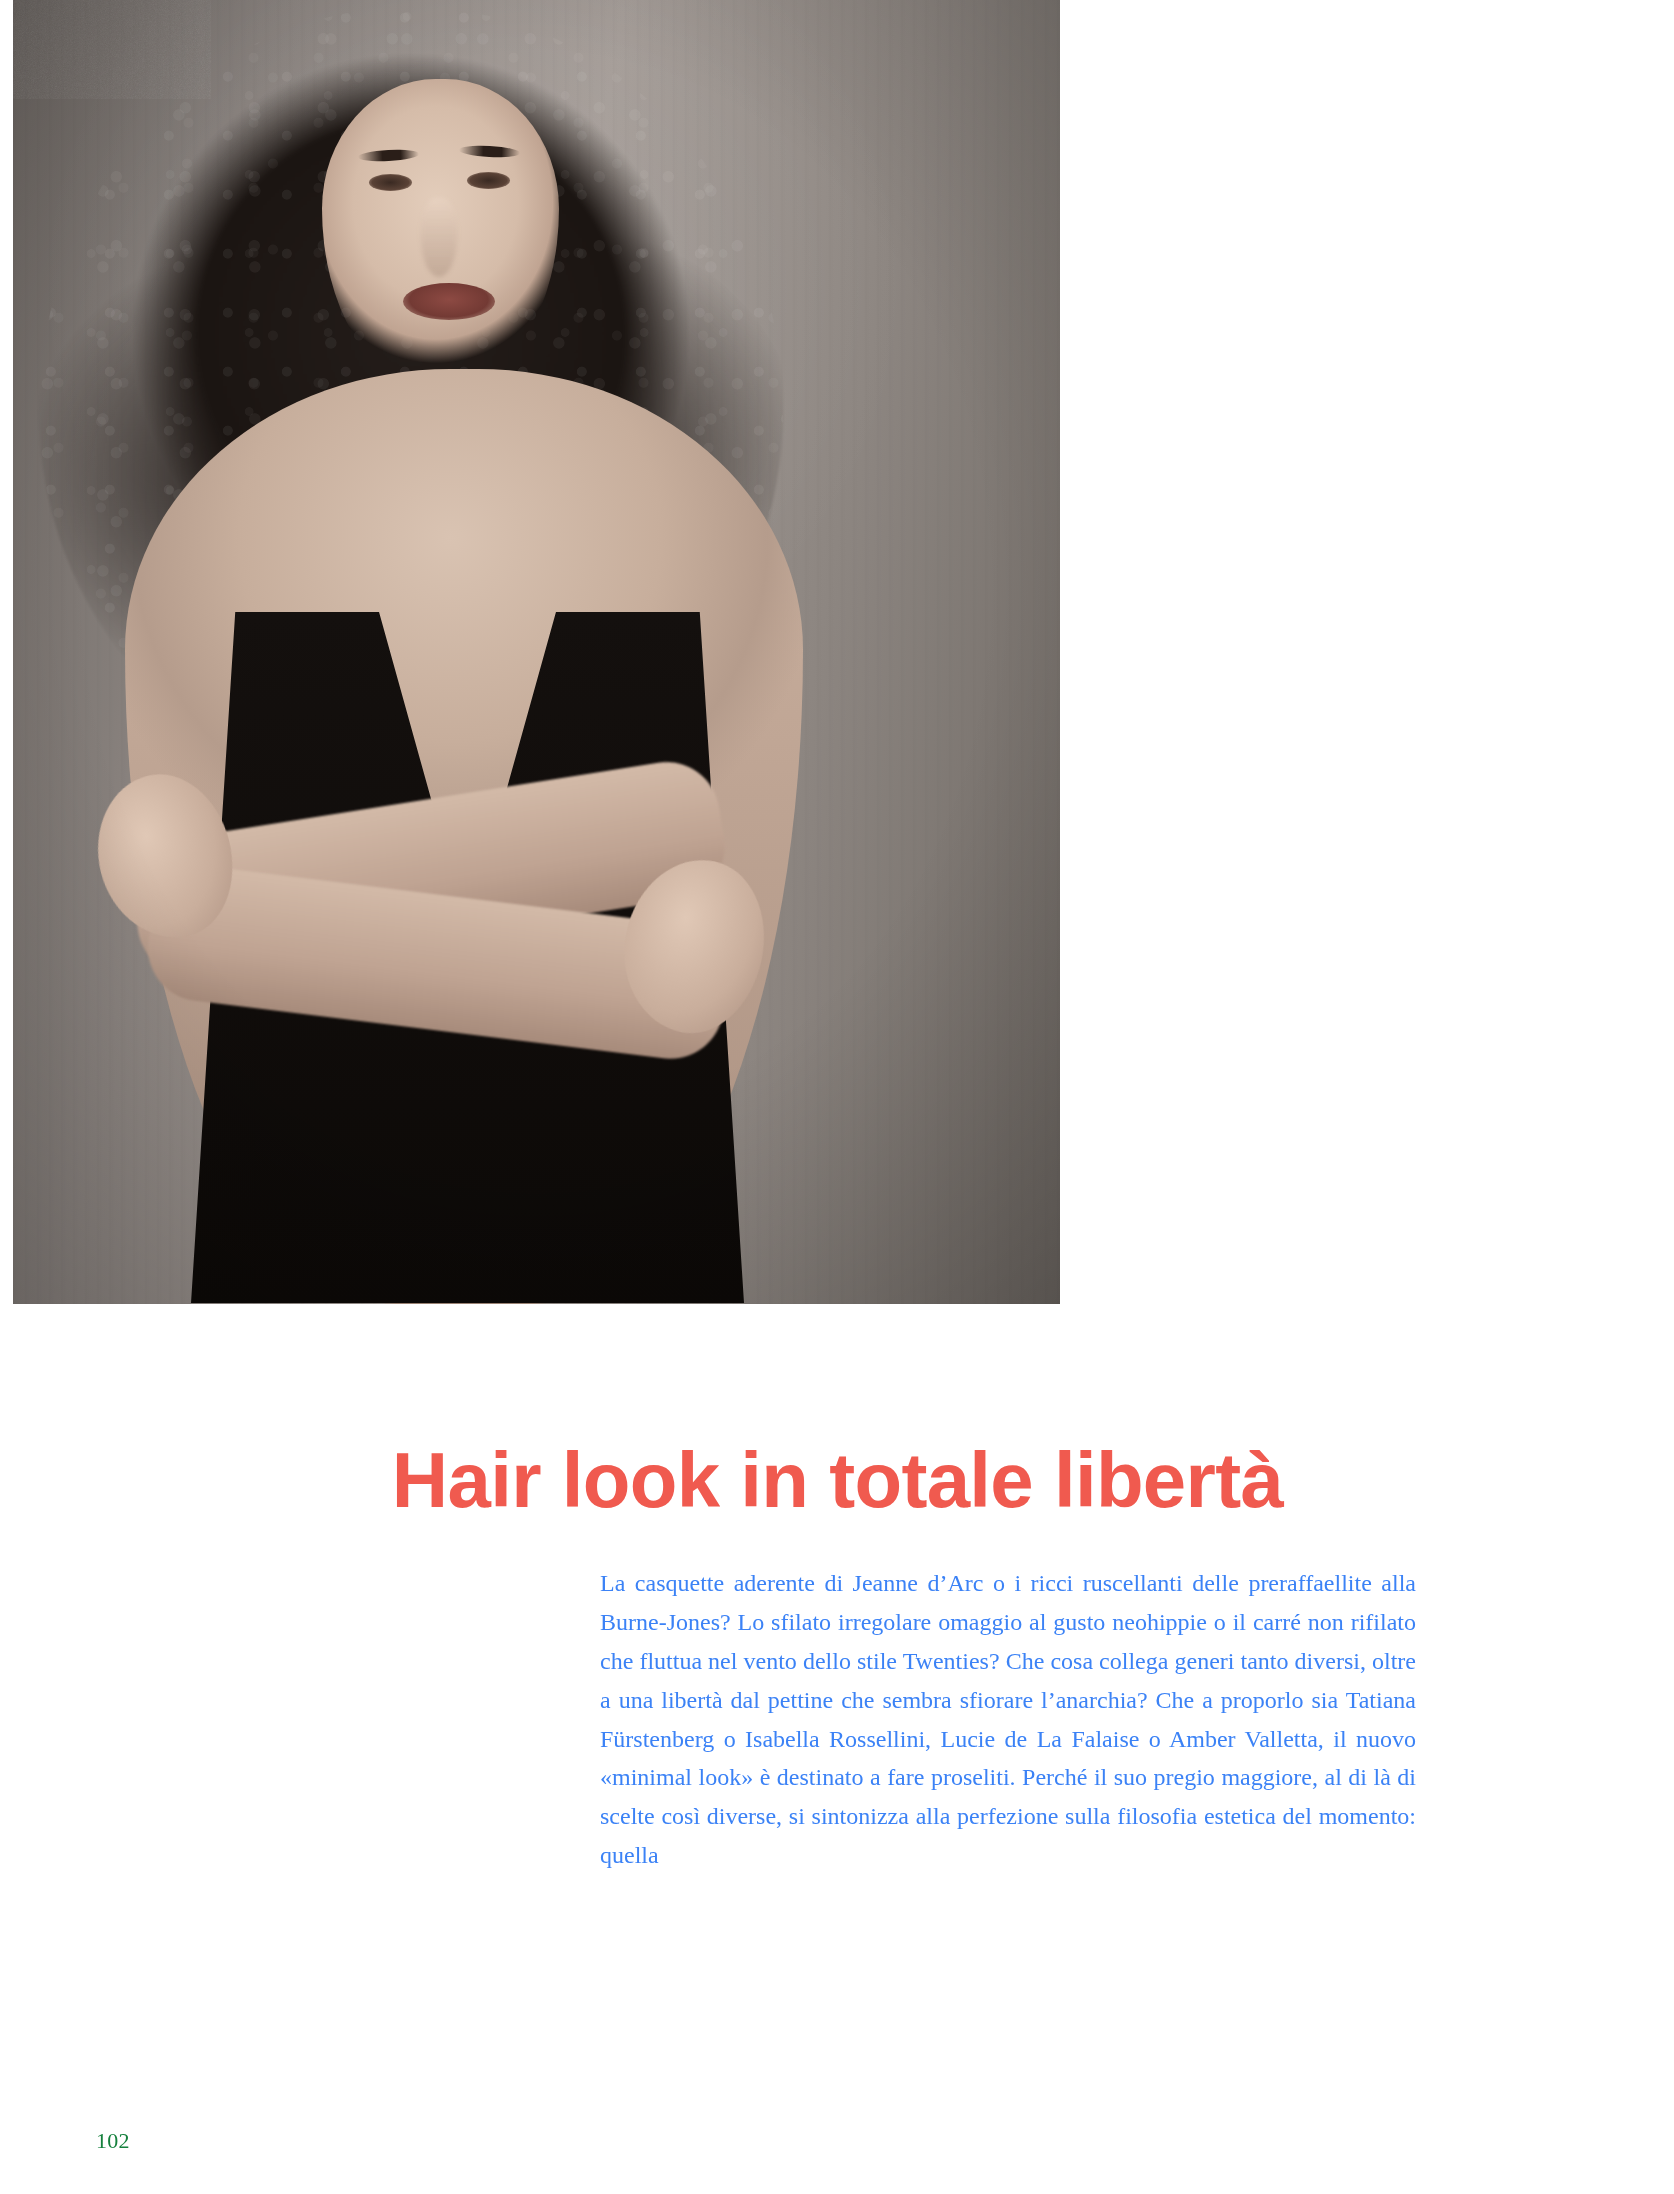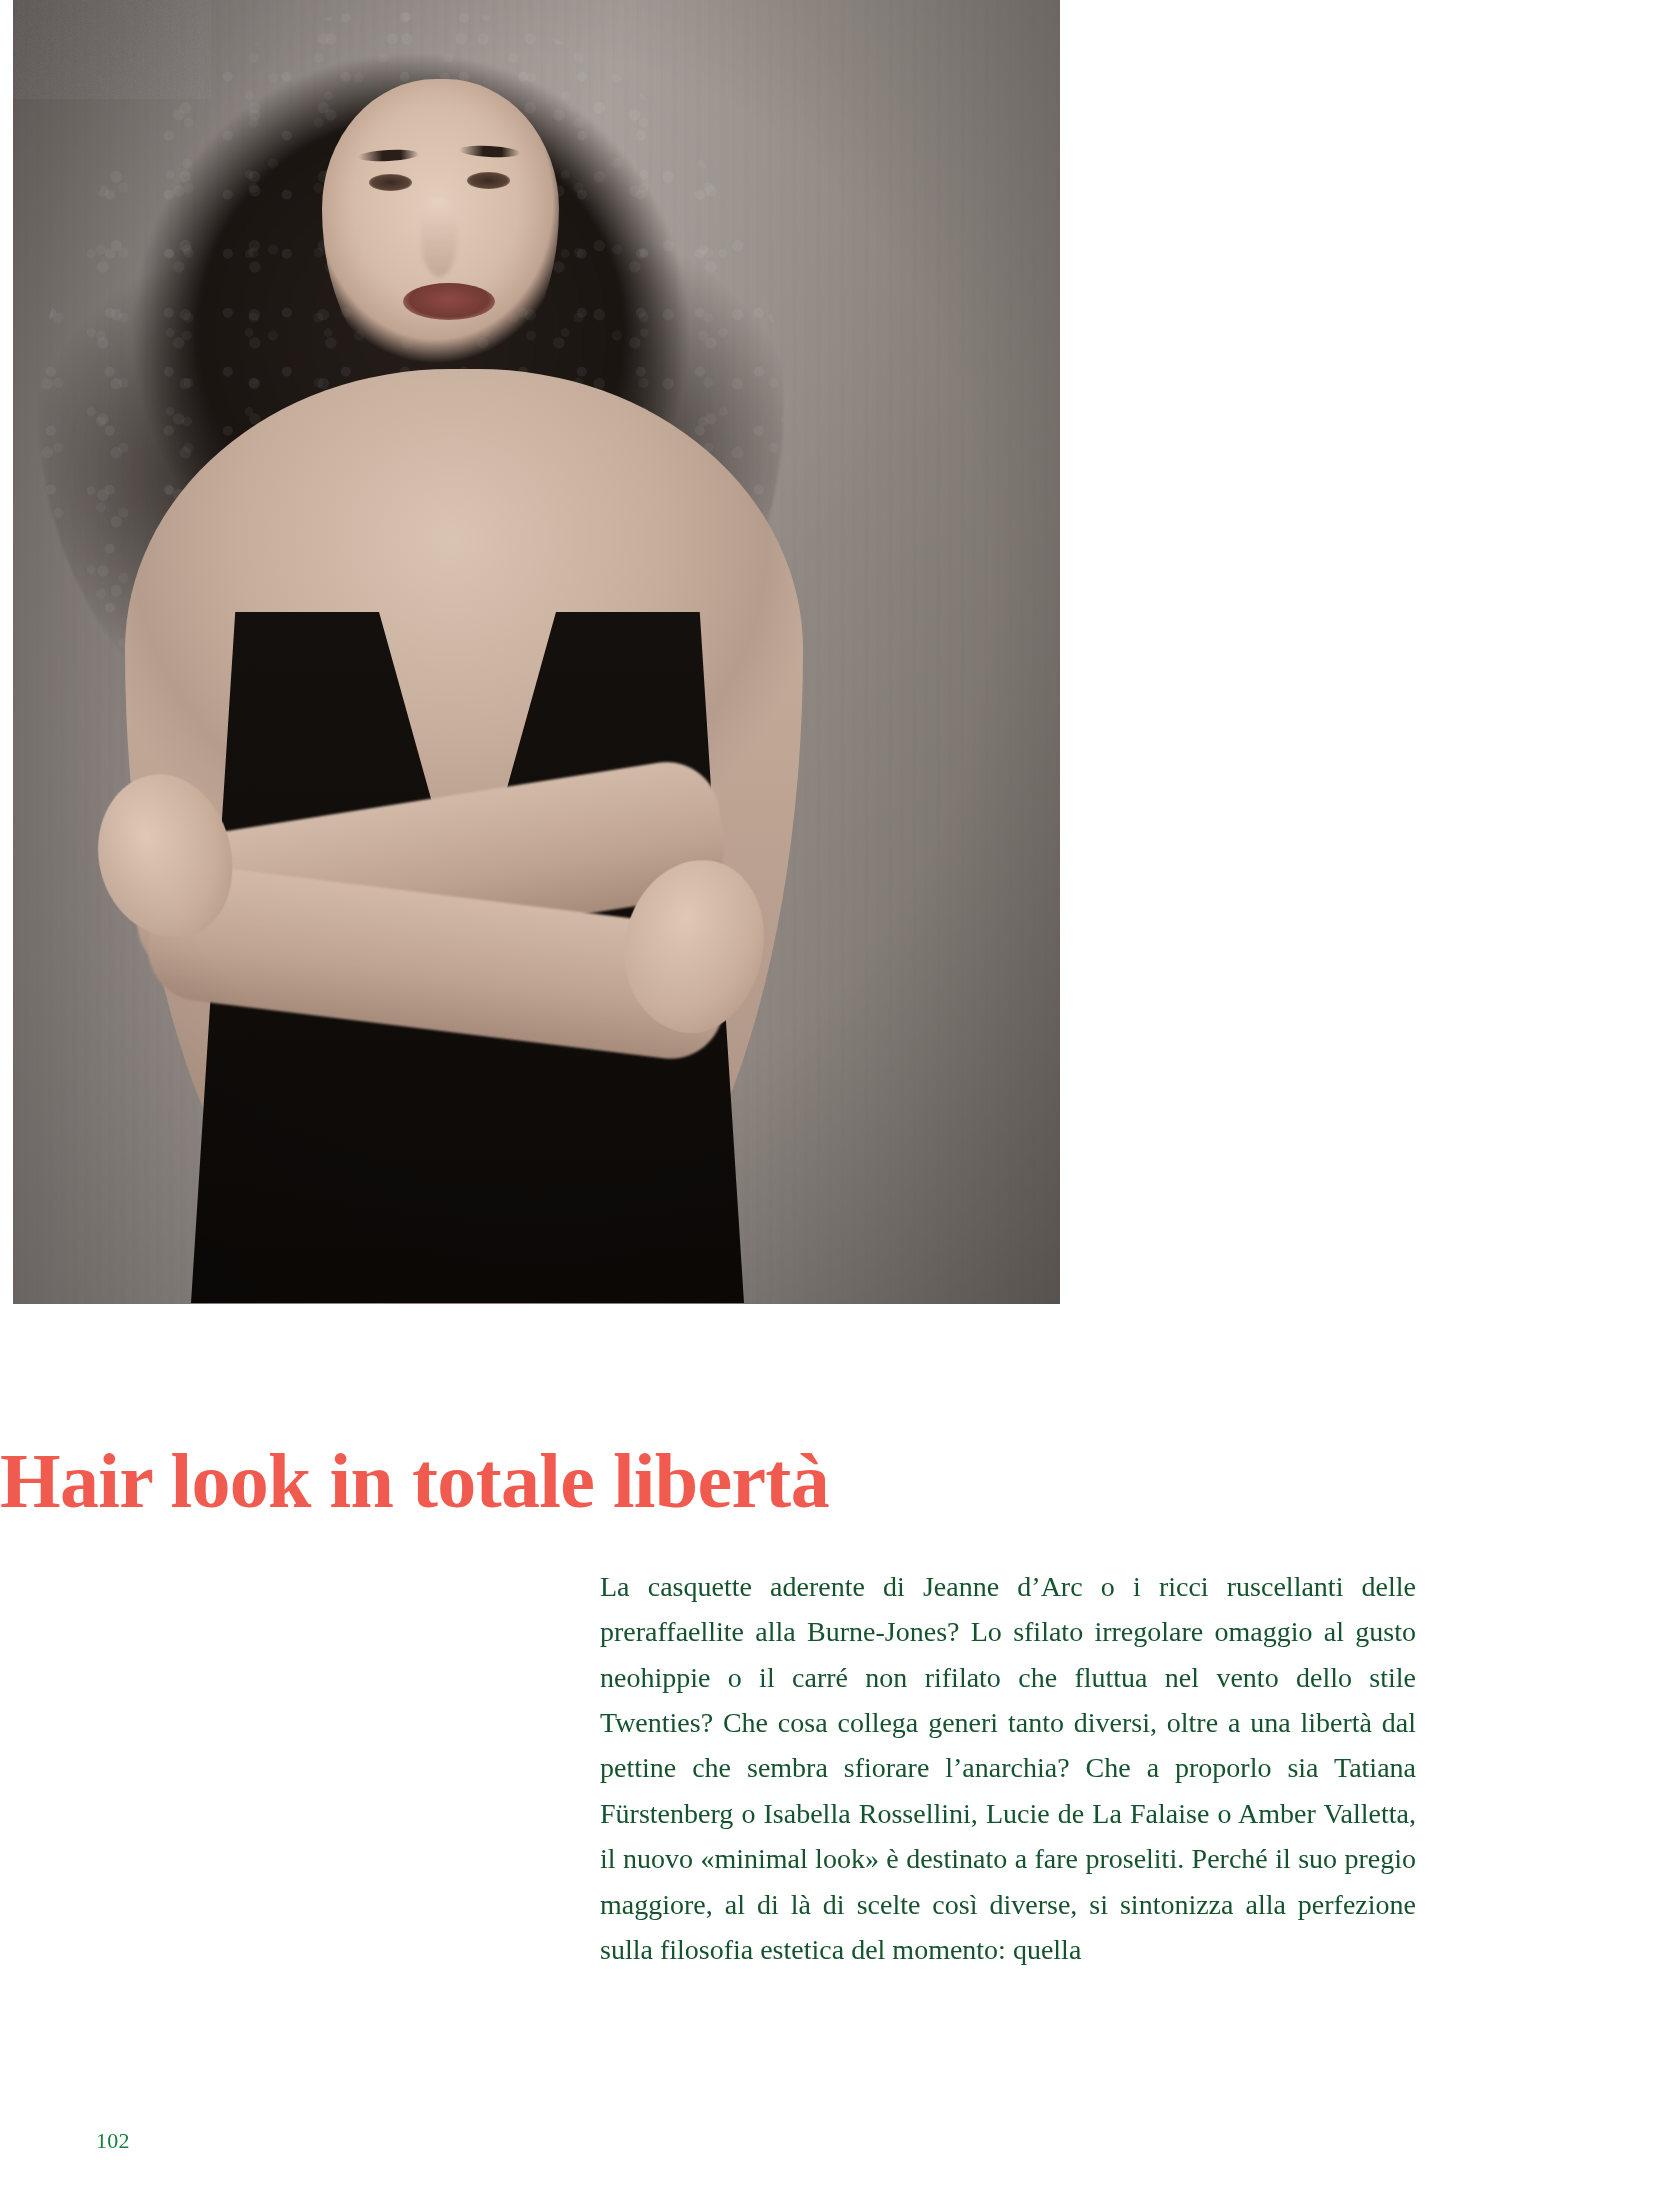--- a/index.html
+++ b/index.html
@@ -157,38 +157,38 @@
     position: absolute; inset: 0;
     background: radial-gradient(ellipse 78% 74% at 50% 45%, rgba(0,0,0,0) 55%, rgba(0,0,0,0.22) 100%);
   }
 
   
   .headline {
     position: absolute;
     left: 0;
     top: 1388px;
     width: 1675px;
-    text-align: left;
+    text-align: center;
     color: #f05a4f;
-    font-family: Liberation Serif, serif;
+    font-family: Liberation Sans, sans-serif;
     font-size: 78px;
     line-height: 1.05;
     letter-spacing: -0.7px;
     white-space: nowrap;
   }
 
   
   .body-col {
     position: absolute;
     left: 600px;
     top: 1564px;
     width: 816px;
-    font-size: 28px;
+    font-size: 24px;
     line-height: 1.62;
-    color: #14532d;
+    color: #3b82f6;
     text-align: justify;
     text-justify: inter-word;
     hyphens: manual;
   }
   .body-col p { margin: 0; text-indent: 0; }
 
   
   .folio {
     position: absolute;
     left: 96px;

